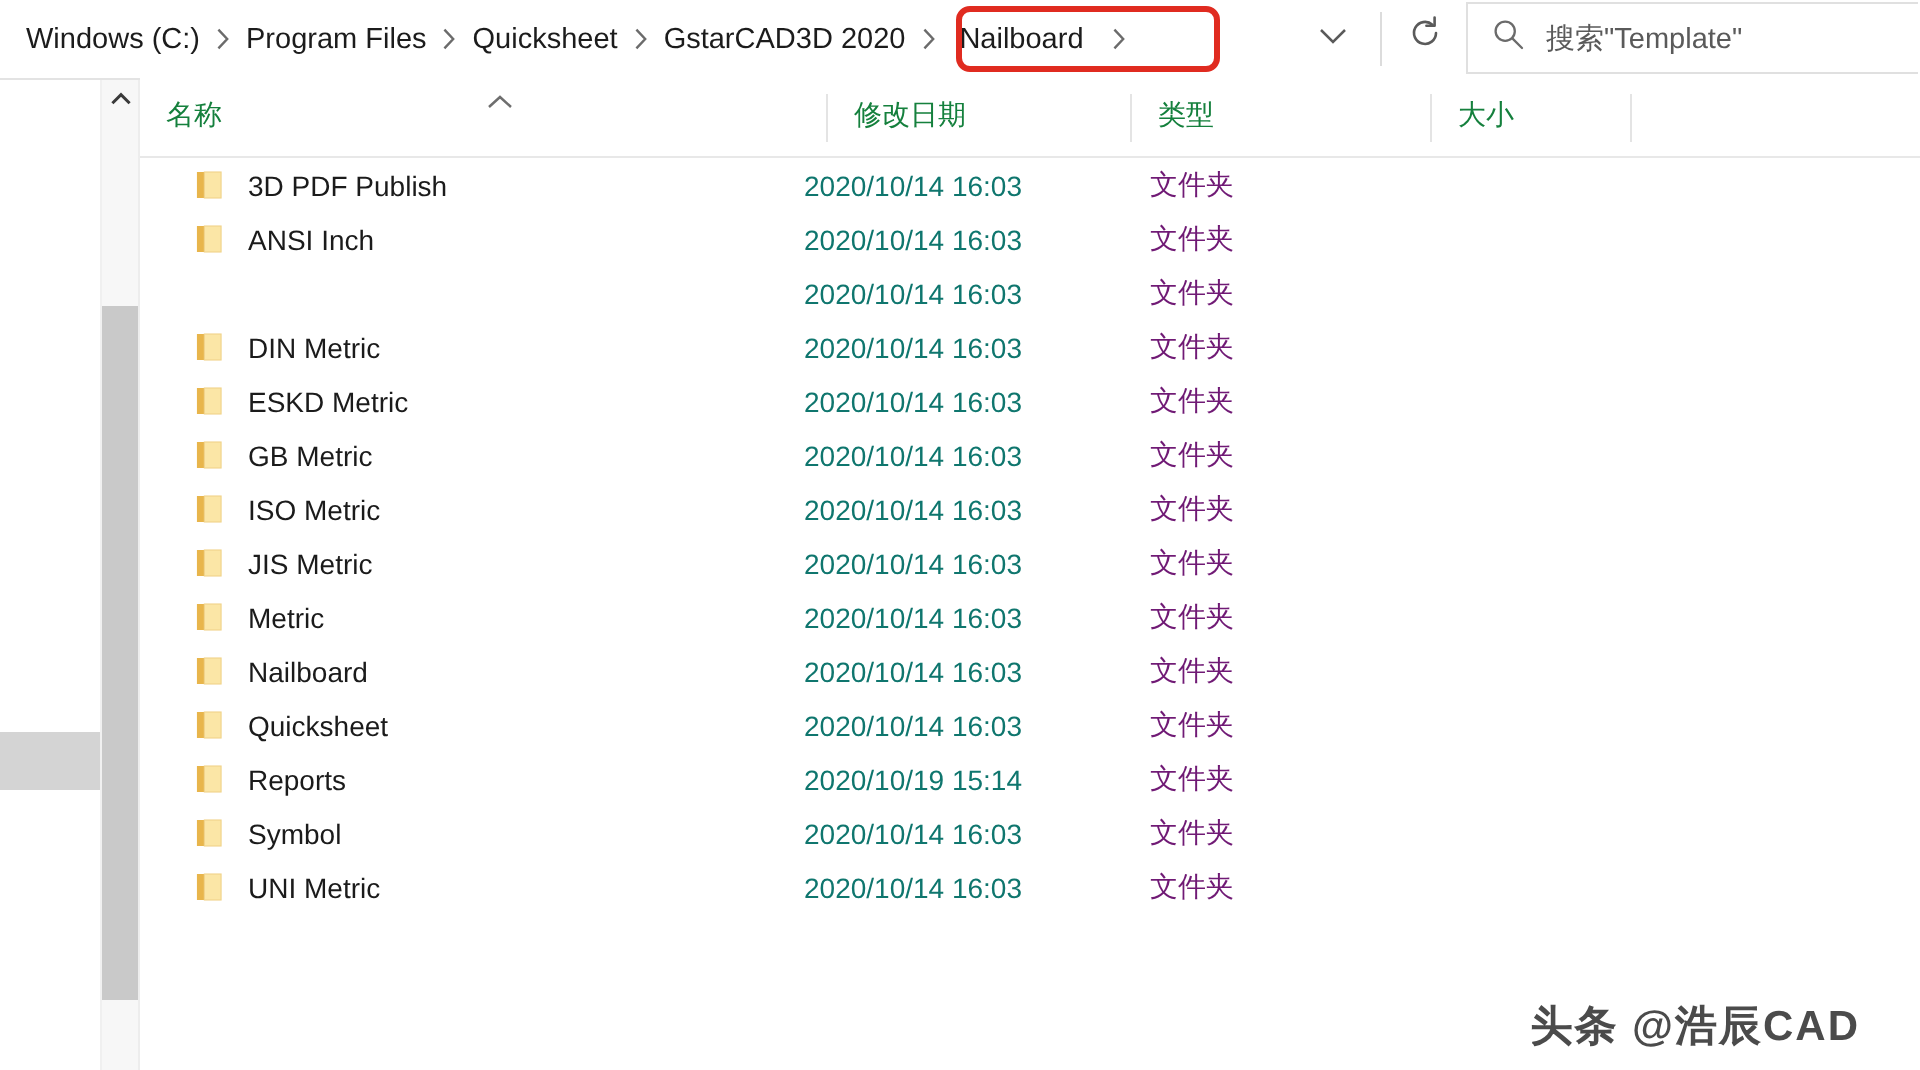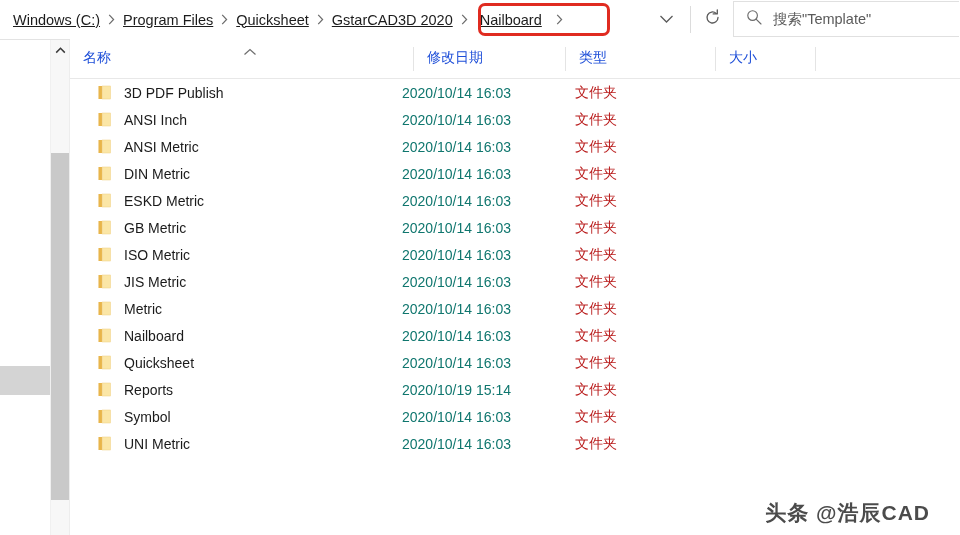--- a/index.html
+++ b/index.html
@@ -33,21 +33,20 @@
     padding-left: 8px;
     height: 39px;
     white-space: nowrap;
   }
   .crumb {
     font-size: 14.5px;
     color: #1c1c1c;
     padding: 2px 5px;
     line-height: 20px;
     cursor: default;
-    text-decoration: underline;
   }
   .crumb-sep {
     color: #6b6b6b;
     font-size: 11px;
     padding: 0 3px;
     line-height: 20px;
     user-select: none;
   }
   .crumb-sep svg { display: block; }
 
@@ -110,21 +109,21 @@
     background: #ffffff;
     border-bottom: 1px solid #e8e8e8;
   }
   .col {
     position: absolute;
     top: 0; height: 38px;
     display: flex;
     align-items: center;
     box-sizing: border-box;
     font-size: 14px;
-    color: #1d4ed8;
+    color: #15803d;
     cursor: default;
   }
   .col .col-label { padding-left: 13px; }
   .col-divider {
     position: absolute;
     top: 8px;
     width: 1px; height: 24px;
     background: #e4e4e4;
   }
   #sort-indicator {
@@ -169,21 +168,21 @@
     position: absolute;
     left: 332px;
     font-size: 14px;
     color: #0f766e;
     white-space: nowrap;
   }
   .cell-type {
     position: absolute;
     left: 505px;
     font-size: 14px;
-    color: #b91c1c;
+    color: #701a75;
     white-space: nowrap;
   }
   .cell-size {
     position: absolute;
     left: 650px;
     font-size: 14px;
     color: #585858;
     white-space: nowrap;
   }
 
@@ -356,28 +355,20 @@
           <rect x="4.5" y="1" width="9" height="14" fill="#fbe6a6"></rect>
           <rect x="4.5" y="1" width="9" height="14" fill="none" stroke="#f0d28a" stroke-width="0.6"></rect>
         </svg>
         <span class="name-text">ANSI Inch</span>
       </div>
       <div class="cell-date">2020/10/14 16:03</div>
       <div class="cell-type">文件夹</div>
       <div class="cell-size"></div>
     </div>
     <div class="row">
-      <div class="cell-name">
-        <svg class="folder-icon" viewBox="0 0 14 16">
-          <rect x="0.5" y="1" width="4" height="14" fill="#e8b54b"></rect>
-          <rect x="4.5" y="1" width="9" height="14" fill="#fbe6a6"></rect>
-          <rect x="4.5" y="1" width="9" height="14" fill="none" stroke="#f0d28a" stroke-width="0.6"></rect>
-        </svg>
-        <span class="name-text">ANSI Metric</span>
-      </div>
       <div class="cell-date">2020/10/14 16:03</div>
       <div class="cell-type">文件夹</div>
       <div class="cell-size"></div>
     </div>
     <div class="row">
       <div class="cell-name">
         <svg class="folder-icon" viewBox="0 0 14 16">
           <rect x="0.5" y="1" width="4" height="14" fill="#e8b54b"></rect>
           <rect x="4.5" y="1" width="9" height="14" fill="#fbe6a6"></rect>
           <rect x="4.5" y="1" width="9" height="14" fill="none" stroke="#f0d28a" stroke-width="0.6"></rect>

